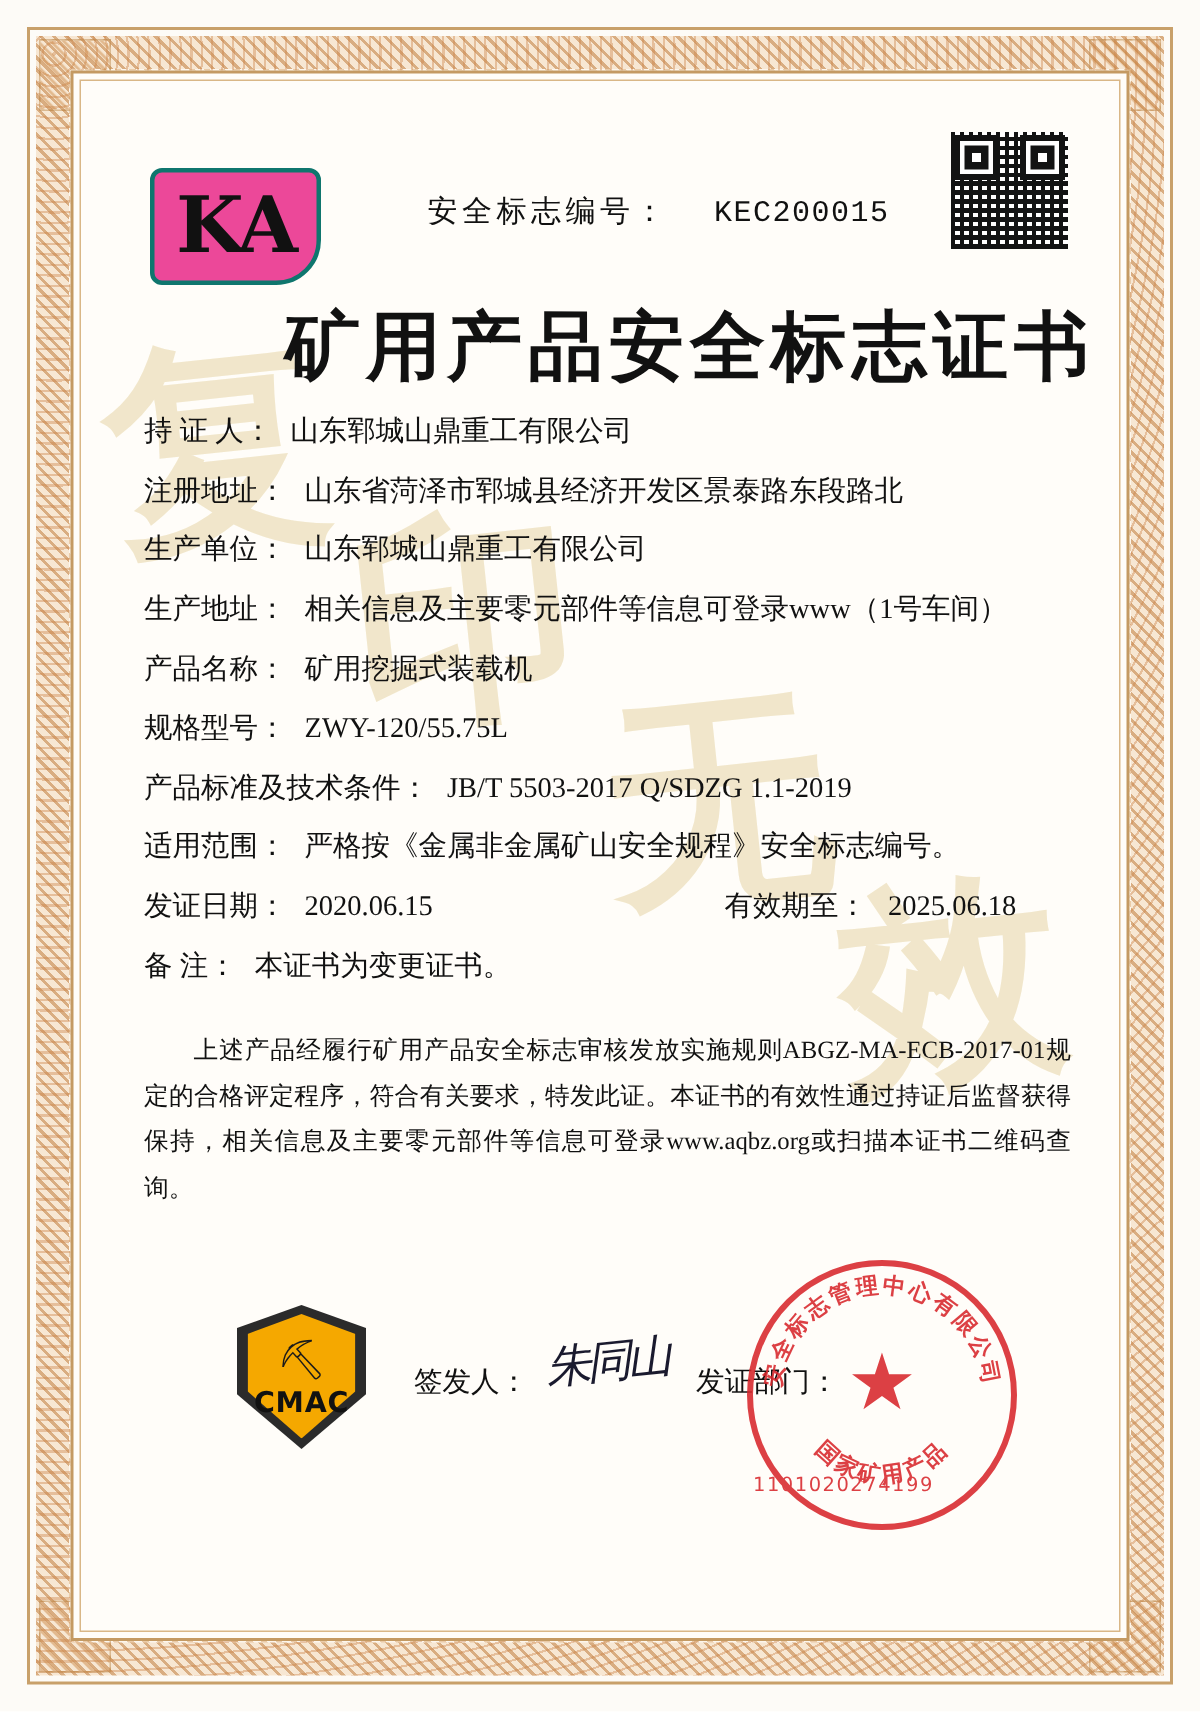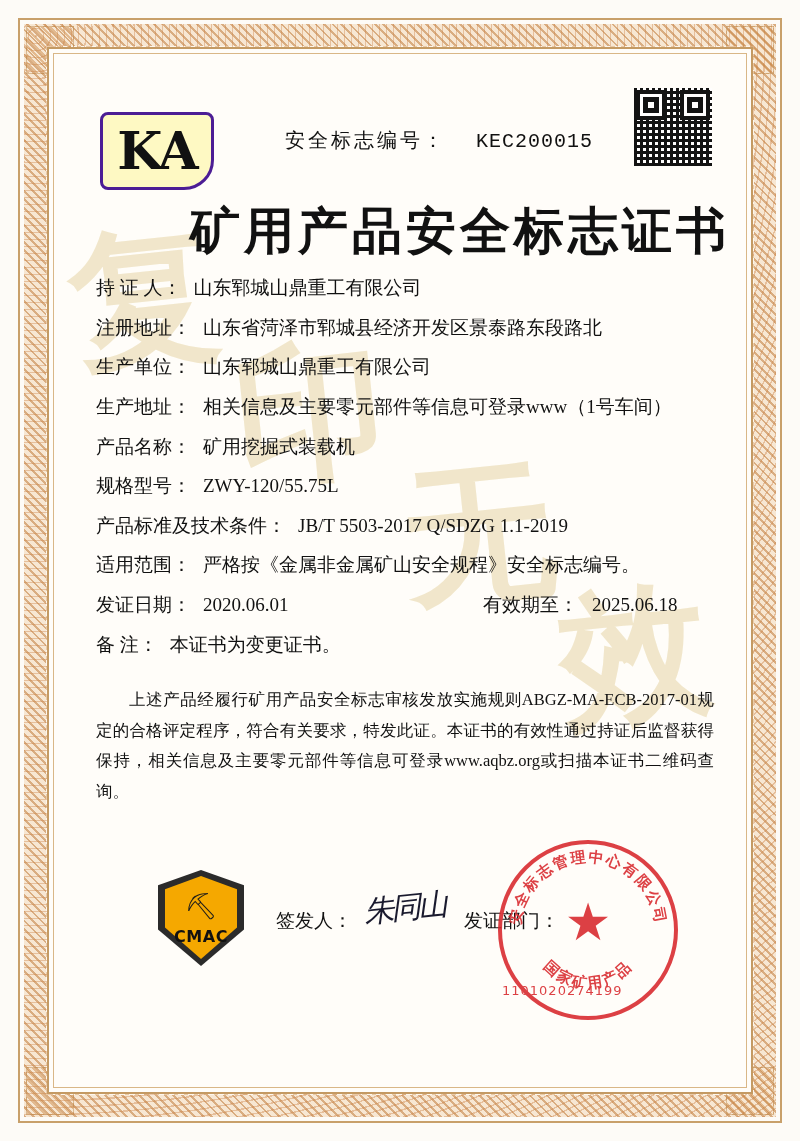--- a/index.html
+++ b/index.html
@@ -97,22 +97,22 @@
   .content {
     position: absolute;
     left: 70px; top: 70px; right: 70px; bottom: 70px;
   }
 
   
   .ka-logo {
     position: absolute;
     left: 30px; top: 42px;
     width: 108px; height: 72px;
-    background: #fef9c3;
-    border: 3px solid #4c1d95;
+    background: #ec4899;
+    border: 3px solid #0f766e;
     border-radius: 8px 8px 30px 8px;
     display: flex;
     align-items: center;
     justify-content: center;
   }
   .ka-logo span {
     font-family: "DejaVu Serif", serif;
     font-weight: 700;
     font-size: 52px;
     color: #111;
@@ -225,21 +225,21 @@
     left: 7px; top: 6px; right: 7px; bottom: 7px;
     background: #f5a800;
     clip-path: polygon(50% 0%, 100% 16%, 100% 62%, 50% 100%, 0% 62%, 0% 16%);
   }
   .cmac-text {
     position: absolute;
     left: 0; right: 0; bottom: 20px;
     text-align: center;
     font-family: "DejaVu Sans", sans-serif;
     font-weight: 700;
-    font-size: 16px;
+    font-size: 19px;
     color: #111;
     letter-spacing: .5px;
   }
   .cmac-pick {
     position: absolute;
     left: 24px; top: 22px;
     width: 38px; height: 30px;
     color: #1a1a1a;
     font-size: 26px;
     line-height: 30px;
@@ -377,21 +377,21 @@
         <div class="field-value">JB/T 5503-2017 Q/SDZG 1.1-2019</div>
       </div>
 
       <div class="field-row">
         <div class="field-label">适用范围：</div>
         <div class="field-value">严格按《金属非金属矿山安全规程》安全标志编号。</div>
       </div>
 
       <div class="field-row two-col">
         <div class="field-label">发证日期：</div>
-        <div class="field-value">2020.06.01</div>
+        <div class="field-value">2020.06.15</div>
         <div class="right-label">有效期至：</div>
         <div class="right-value">2025.06.18</div>
       </div>
 
       <div class="field-row">
         <div class="field-label">备    注：</div>
         <div class="field-value">本证书为变更证书。</div>
       </div>
 
     </div>

